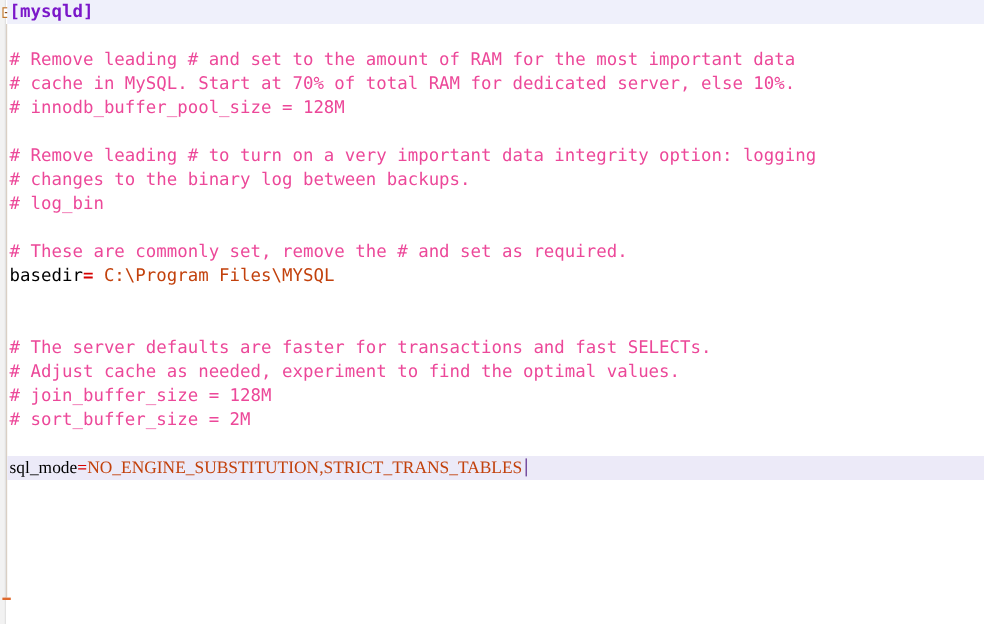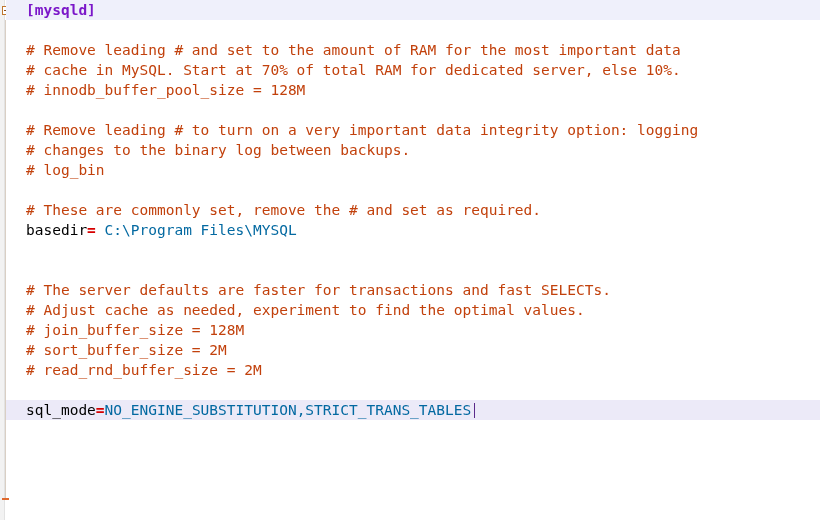--- a/index.html
+++ b/index.html
@@ -82,39 +82,40 @@
     width: 814px;
     height: 520px;
   }
 
   .line {
     position: relative;
     height: 20px;
     line-height: 20px;
     font-size: 14.5px;
     white-space: pre;
-    padding-left: 20px;
+    padding-left: 2px;
     color: #000000;
     letter-spacing: 0px;
   }
 
   
   .line.current {
     background: #eceaf8;
+    font-family: Liberation Serif, serif;
   }
   .line.section-line {
     background: #eff0fb;
   }
 
   
-  .comment   { color: #c2410c; }
+  .comment   { color: #ec4899; }
   .section   { color: #7b17c9; font-weight: bold; }
   .key       { color: #000000; }
   .op        { color: #d60000; font-weight: bold; }
-  .value     { color: #0369a1; }
+  .value     { color: #c2410c; }
 
   
   .caret {
     display: inline-block;
     width: 1px;
     height: 15px;
     background: #5a2a8a;
     vertical-align: -3px;
     margin-left: 3px;
   }
@@ -141,18 +142,17 @@
       <div class="line"><span class="comment"># log_bin</span></div>
       <div class="line">&nbsp;</div>
       <div class="line"><span class="comment"># These are commonly set, remove the # and set as required.</span></div>
       <div class="line"><span class="key">basedir</span><span class="op">=</span><span class="value"> C:\Program Files\MYSQL</span></div>
       <div class="line">&nbsp;</div>
       <div class="line">&nbsp;</div>
       <div class="line"><span class="comment"># The server defaults are faster for transactions and fast SELECTs.</span></div>
       <div class="line"><span class="comment"># Adjust cache as needed, experiment to find the optimal values.</span></div>
       <div class="line"><span class="comment"># join_buffer_size = 128M</span></div>
       <div class="line"><span class="comment"># sort_buffer_size = 2M</span></div>
-      <div class="line"><span class="comment"># read_rnd_buffer_size = 2M</span></div>
       <div class="line">&nbsp;</div>
       <div class="line current"><span class="key">sql_mode</span><span class="op">=</span><span class="value">NO_ENGINE_SUBSTITUTION,STRICT_TRANS_TABLES</span><span class="caret"></span></div>
     </div>
 
 </div>
 
 </body></html>

